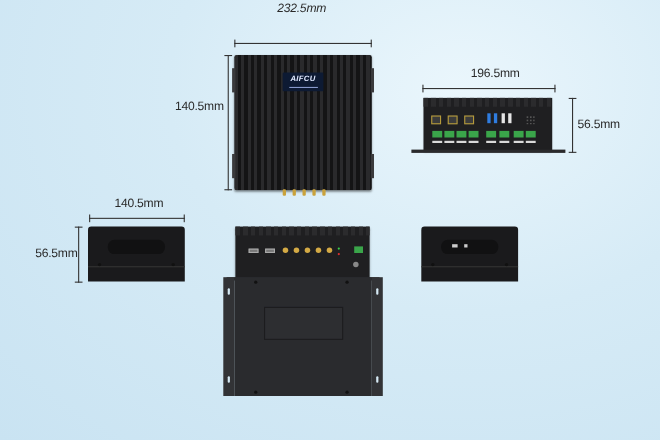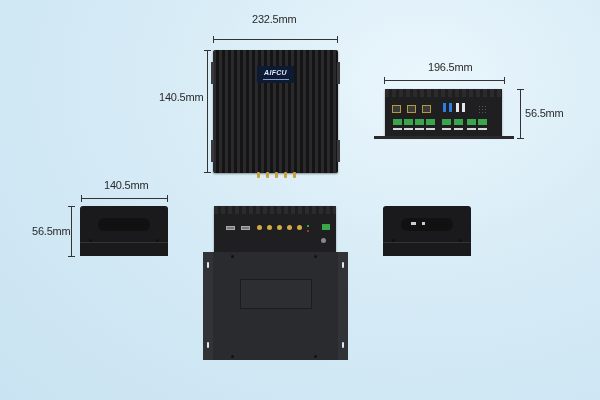--- a/index.html
+++ b/index.html
@@ -82,21 +82,21 @@
   .cover-panel {
     position: absolute; left: 36px; top: 28px; width: 72px; height: 30px;
     border: 1px solid #1c1c1e; background: #2d2e31;
   }
   .screw { position: absolute; width: 3px; height: 3px; border-radius: 50%; background: #111; }
 </style>
 </head>
 <body>
 
 <div class="hline" style="left:213px; top:39px; width:125px;"></div>
-<div class="dim-label" style="left:252px; top:13px; font-size:11px;">232.5mm</div>
+<div class="dim-label" style="left:252px; top:2px; font-size:11px;font-style:italic;">232.5mm</div>
 
 <div class="vline" style="left:207px; top:50px; height:123px;"></div>
 <div class="dim-label" style="left:159px; top:91px;">140.5mm</div>
 
 <div class="top-view">
   <div class="side-tab" style="left:-2px; top:12px;"></div>
   <div class="side-tab" style="left:-2px; top:90px;"></div>
   <div class="side-tab" style="right:-2px; top:12px;"></div>
   <div class="side-tab" style="right:-2px; top:90px;"></div>
   <div class="logo-badge">

